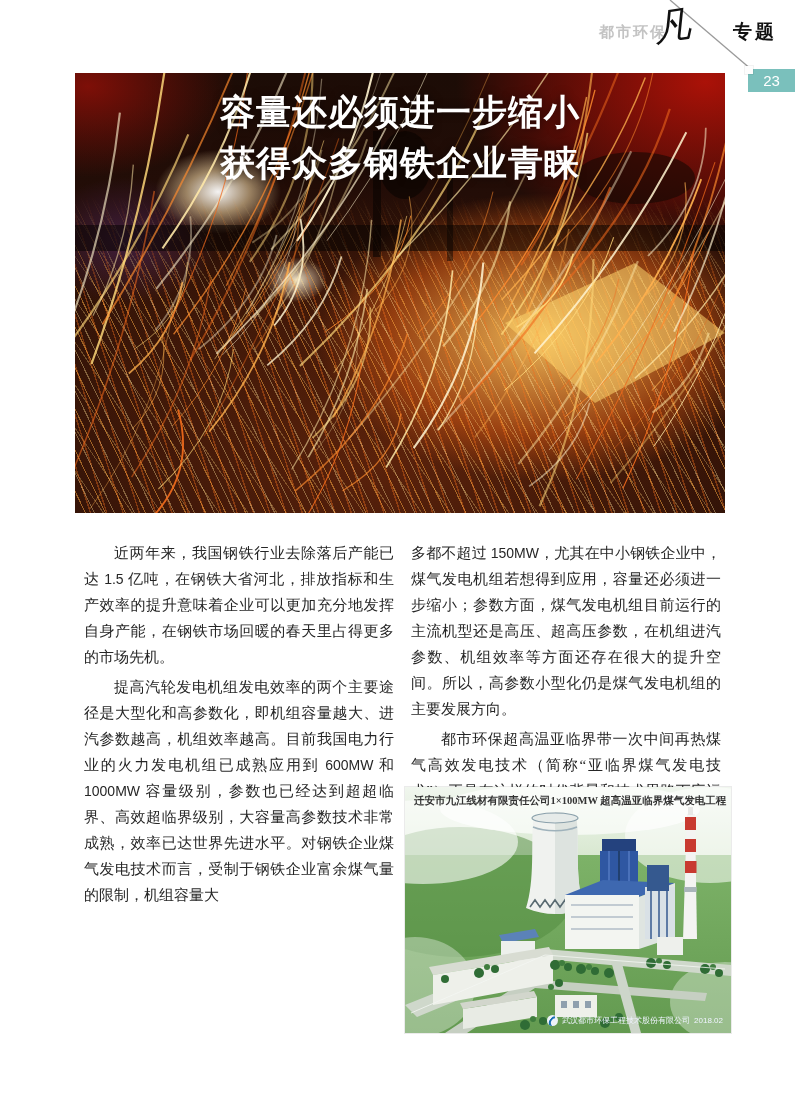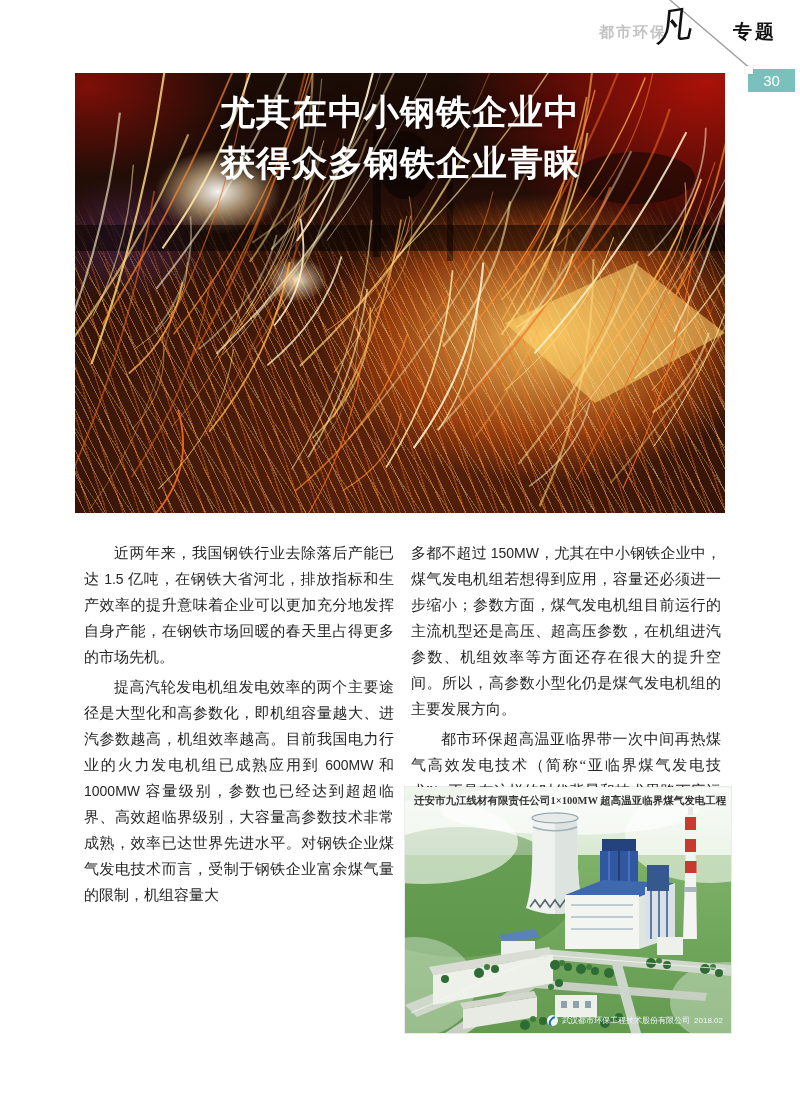--- a/index.html
+++ b/index.html
@@ -70,21 +70,21 @@
 <body>
 
 <div class="page">
 
   <svg class="header-line" viewBox="0 0 800 100">
     <line x1="670" y1="0" x2="752" y2="70" stroke="#9a9a9a" stroke-width="1.3"></line>
   </svg>
   <div class="brand">都市环保</div>
   <div class="logo-mark">凡</div>
   <div class="section-label">专题</div>
-  <div class="page-badge">30</div>
+  <div class="page-badge">23</div>
   <div class="badge-square"></div>
 
   <div class="hero">
     <div class="hero-base"></div>
     <div class="hero-sparks"></div>
     <svg id="spark-svg" viewBox="0 0 650 440" preserveAspectRatio="none">
       <rect x="0" y="152" width="650" height="26" fill="rgba(8,4,2,0.55)"></rect>
       <rect x="298" y="58" width="8" height="126" fill="rgba(8,4,2,0.6)"></rect>
       <rect x="372" y="84" width="6" height="104" fill="rgba(8,4,2,0.5)"></rect>
       <ellipse cx="330" cy="92" rx="26" ry="34" fill="rgba(14,6,3,0.75)"></ellipse>
@@ -180,21 +180,21 @@
         <path d="M177.2,169.6 Q237.6,131.2 246.6,76.8" stroke="#ffe9a8" stroke-width="1.89" fill="none" opacity="0.35"></path>
         <path d="M429.3,317.5 Q510.9,248.9 538.7,164.2" stroke="#ffd87a" stroke-width="0.95" fill="none" opacity="0.91"></path>
         <path d="M258.9,299.7 Q310.9,229.3 331.8,142.9" stroke="#ffd87a" stroke-width="0.82" fill="none" opacity="0.75"></path>
         <path d="M139.6,286.2 Q213.7,184.8 248.9,67.4" stroke="#ffd87a" stroke-width="0.87" fill="none" opacity="0.62"></path>
         <path d="M56.6,404.1 Q117.9,313.7 135.7,207.2" stroke="#f06a1c" stroke-width="1.51" fill="none" opacity="0.52"></path>
         <path d="M220.3,417.8 Q306.2,347.4 332.3,261.0" stroke="#ff8c2e" stroke-width="1.63" fill="none" opacity="0.64"></path>
         <path d="M56.9,356.3 Q96.1,316.8 87.2,261.3" stroke="#ffb14e" stroke-width="1.00" fill="none" opacity="0.54"></path>
         <path d="M321.5,184.4 Q429.9,78.0 499.9,-44.4" stroke="#ffe9a8" stroke-width="1.44" fill="none" opacity="0.65"></path>
       </svg>
     <div class="hero-title">
-      <div>尤其在中小钢铁企业中</div>
+      <div>容量还必须进一步缩小</div>
       <div>获得众多钢铁企业青睐</div>
     </div>
   </div>
 
   <div class="col col-left">
     <p class="para">近两年来，我国钢铁行业去除落后产能已达 <span class="lat">1.5</span> 亿吨，在钢铁大省河北，排放指标和生产效率的提升意味着企业可以更加充分地发挥自身产能，在钢铁市场回暖的春天里占得更多的市场先机。</p>
     <p class="para">提高汽轮发电机组发电效率的两个主要途径是大型化和高参数化，即机组容量越大、进汽参数越高，机组效率越高。目前我国电力行业的火力发电机组已成熟应用到 <span class="lat">600MW</span> 和 <span class="lat">1000MW</span> 容量级别，参数也已经达到超超临界、高效超临界级别，大容量高参数技术非常成熟，效率已达世界先进水平。对钢铁企业煤气发电技术而言，受制于钢铁企业富余煤气量的限制，机组容量大</p>
   </div>
 
   <div class="col col-right">

